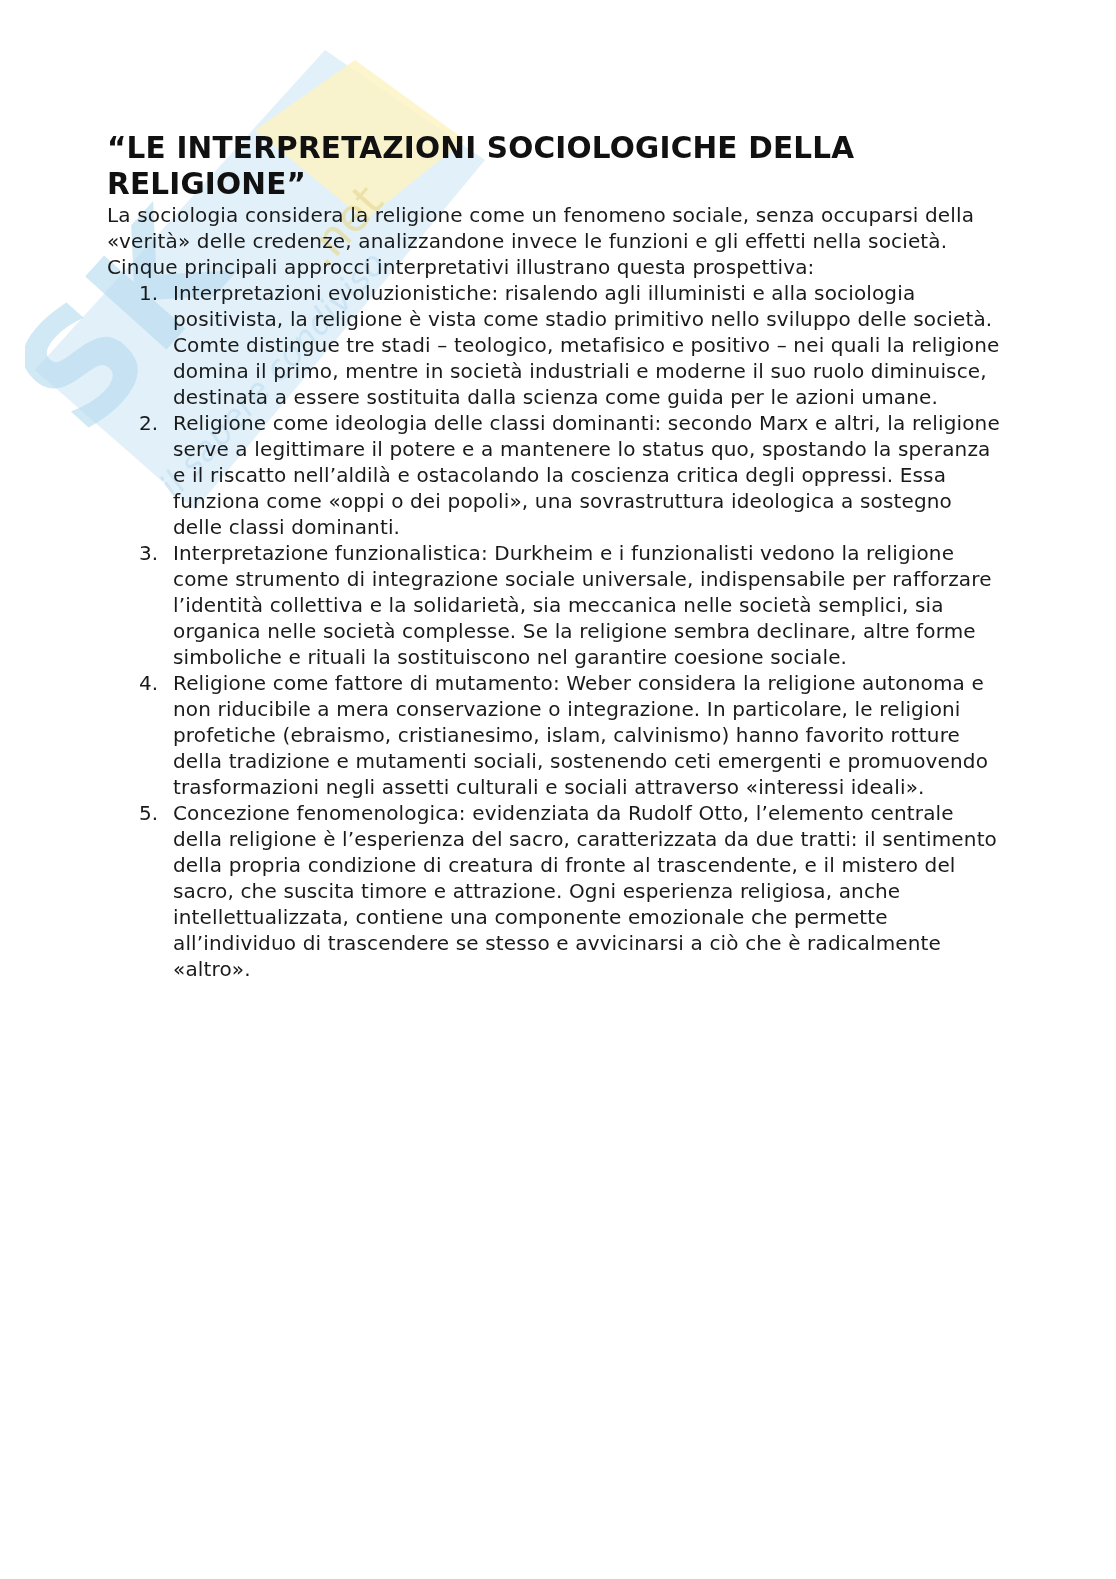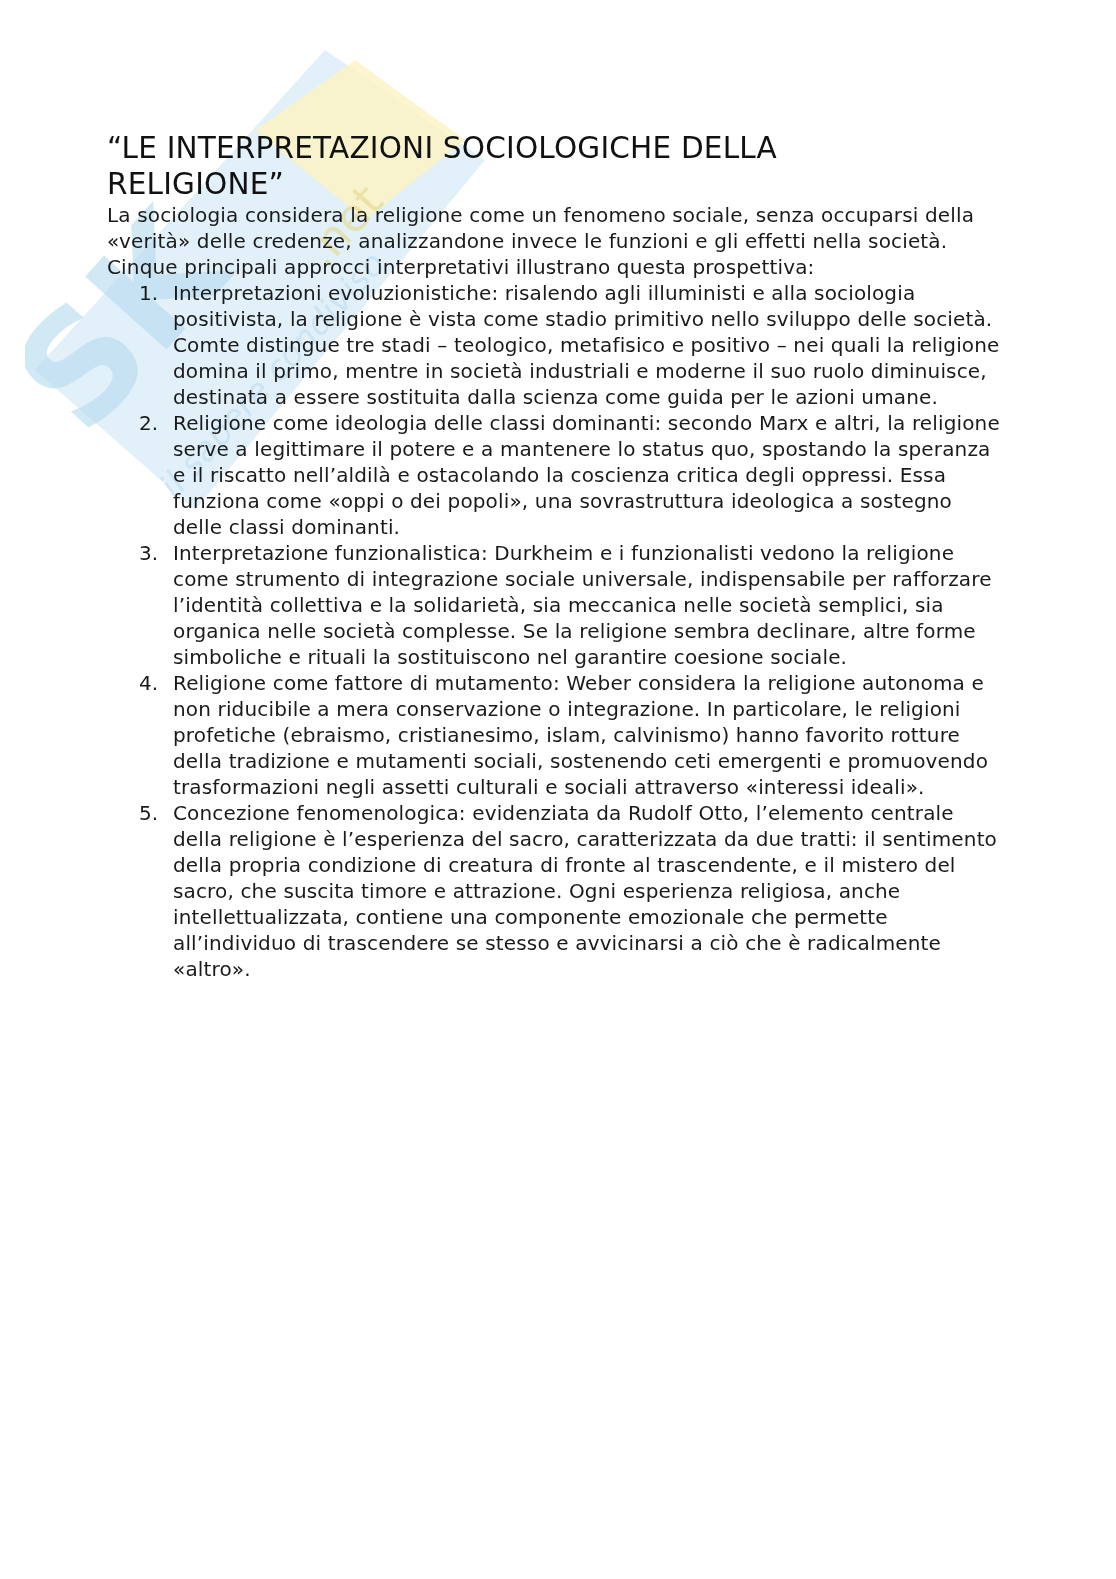--- a/index.html
+++ b/index.html
@@ -6,21 +6,21 @@
   body { width: 1116px; height: 1579px; position: relative; overflow: hidden; }
   .watermark {
     position: absolute; left: 25px; top: 40px; width: 470px; height: 480px;
     pointer-events: none; z-index: 0;
   }
   .page {
     position: absolute; left: 107px; top: 130px; width: 900px; z-index: 1;
     font-family: "DejaVu Sans", sans-serif; color: #1a1a1a;
   }
   .title {
-    font-weight: normal; font-size: 29.5px; line-height: 36px; margin: 0;
+    font-weight: bold; font-size: 29.5px; line-height: 36px; margin: 0;
     letter-spacing: 0.2px; color: #111;
   }
   .intro {
     font-size: 20px; line-height: 26px; margin: 0; letter-spacing: 0.15px;
   }
   ol.items {
     margin: 0; padding: 0; list-style: none;
   }
   ol.items li {
     position: relative; padding-left: 66px;

